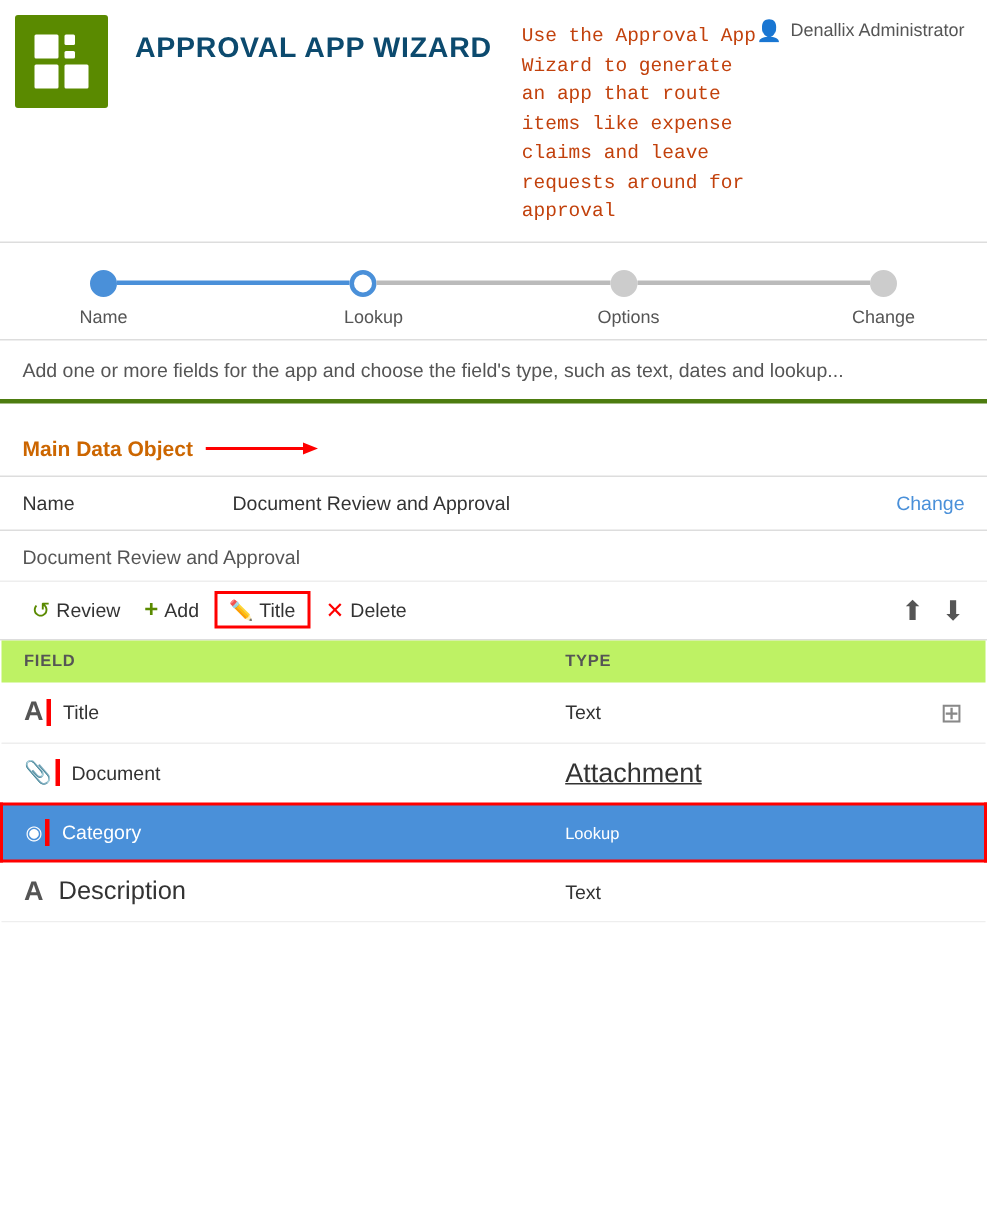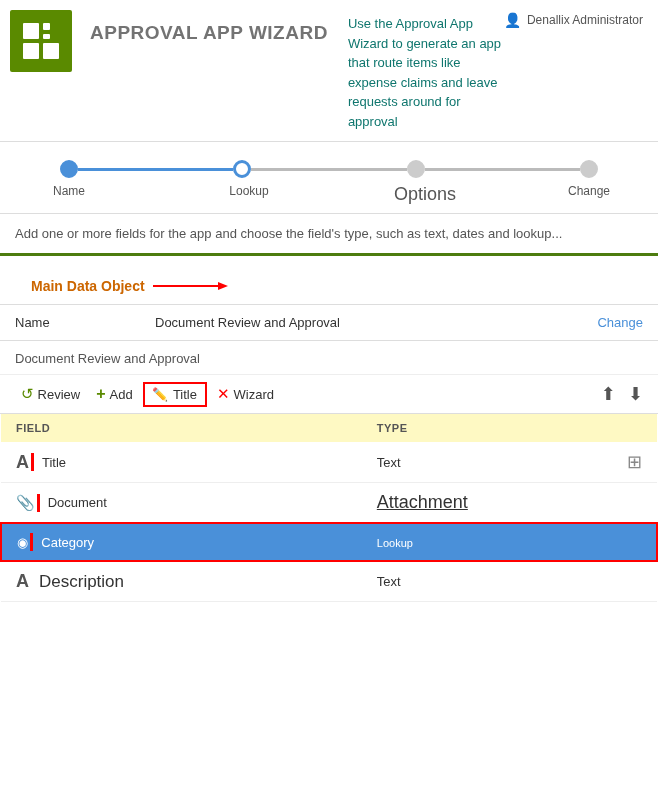--- a/index.html
+++ b/index.html
@@ -12,24 +12,24 @@
   <div style="width:62px;height:62px;background:#5a8a00;display:flex;align-items:center;justify-content:center;margin-right:18px;flex-shrink:0;border-radius:2px;">
     <svg width="40" height="40" viewBox="0 0 40 40">
       <rect x="2" y="2" width="16" height="16" fill="white" rx="1"></rect>
       <rect x="22" y="2" width="7" height="7" fill="white" rx="1"></rect>
       <rect x="22" y="13" width="7" height="5" fill="white" rx="1"></rect>
       <rect x="2" y="22" width="16" height="16" fill="white" rx="1"></rect>
       <rect x="22" y="22" width="16" height="16" fill="white" rx="1"></rect>
     </svg>
   </div>
   <div>
-    <div style="font-size:19px;font-weight:bold;color:#737373;letter-spacing:0.5px;margin-top:12px;">APPROVAL APP WIZARD</div>
+    <div style="font-size:19px;font-weight:bold;color:#0c4a6e;letter-spacing:0.5px;margin-top:12px;">APPROVAL APP WIZARD</div>
   </div>
   <div style="margin-left:20px;flex:1;padding-top:4px;">
-    <div style="font-size:13px;color:#0f766e;line-height:1.5;max-width:310px;">Use the Approval App Wizard to generate an app that route items like expense claims and leave requests around for approval</div>
+    <div style="font-size:13px;color:#c2410c;line-height:1.5;max-width:310px;font-family:Liberation Mono, monospace;">Use the Approval App Wizard to generate an app that route items like expense claims and leave requests around for approval</div>
   </div>
   <div style="margin-left:auto;display:flex;align-items:center;font-size:12px;color:#555;padding-top:2px;white-space:nowrap;">
     <span style="margin-right:5px;font-size:14px;">👤</span>
     <span>Denallix Administrator</span>
   </div>
 </div>
 
 <div style="padding:18px 60px 8px;border-bottom:1px solid #ddd;">
   <div style="display:flex;align-items:center;justify-content:space-between;margin-bottom:6px;">
 
@@ -43,30 +43,30 @@
 
     <div style="width:18px;height:18px;border-radius:50%;background:#ccc;border:2px solid #ccc;flex-shrink:0;"></div>
 
     <div style="flex:1;height:3px;background:#bbb;"></div>
 
     <div style="width:18px;height:18px;border-radius:50%;background:#ccc;border:2px solid #ccc;flex-shrink:0;"></div>
   </div>
   <div style="display:flex;justify-content:space-between;padding:0 0px;">
     <span style="font-size:12px;color:#555;text-align:center;width:50px;margin-left:-16px;">Name</span>
     <span style="font-size:12px;color:#555;text-align:center;width:50px;margin-left:10px;">Lookup</span>
-    <span style="font-size:18px;color:#555;text-align:center;width:50px;">Options</span>
+    <span style="font-size:12px;color:#555;text-align:center;width:50px;">Options</span>
     <span style="font-size:12px;color:#555;text-align:center;width:50px;margin-right:-16px;">Change</span>
   </div>
 </div>
 
 <div style="padding:12px 15px;color:#555;font-size:13px;border-bottom:3px solid #4d7c0f;">Add one or more fields for the app and choose the field's type, such as text, dates and lookup...</div>
 
 <div style="height:10px;"></div>
 
-<div style="padding:0 31px;">
+<div style="padding:0 15px;">
   <div style="display:flex;align-items:center;padding:12px 0 10px;">
     <span style="color:#cc6600;font-size:14px;font-weight:bold;">Main Data Object</span>
 
     <svg width="80" height="16" viewBox="0 0 80 16" style="margin-left:8px;">
       <line x1="0" y1="8" x2="65" y2="8" stroke="red" stroke-width="2"></line>
       <polygon points="65,4 75,8 65,12" fill="red"></polygon>
     </svg>
   </div>
 </div>
 
@@ -86,30 +86,30 @@
   <button style="display:flex;align-items:center;gap:4px;font-size:13px;color:#333;cursor:pointer;background:none;border:none;padding:4px 6px;">
     <span style="color:#5a8a00;font-size:16px;font-weight:bold;">+</span>
     <span>Add</span>
   </button>
   <button style="display:flex;align-items:center;gap:4px;font-size:13px;color:#333;cursor:pointer;background:none;border:2px solid red;padding:3px 8px;">
     <span style="font-size:13px;">✏️</span>
     <span>Title</span>
   </button>
   <button style="display:flex;align-items:center;gap:4px;font-size:13px;color:#333;cursor:pointer;background:none;border:none;padding:4px 6px;">
     <span style="color:red;font-size:15px;">✕</span>
-    <span>Wizard</span>
+    <span>Delete</span>
   </button>
   <div style="flex:1;"></div>
   <span style="font-size:18px;color:#555;cursor:pointer;margin-right:8px;" title="Upload">⬆</span>
   <span style="font-size:18px;color:#555;cursor:pointer;" title="Download">⬇</span>
 </div>
 
 <table style="width:100%;border-collapse:collapse;">
   <thead>
-    <tr style="background:#fef9c3;">
+    <tr style="background:#bef264;">
       <th style="padding:8px 15px;font-size:11px;font-weight:bold;color:#555;text-align:left;letter-spacing:0.5px;width:55%;">
         <span>FIELD</span>
       </th>
       <th style="padding:8px 15px;font-size:11px;font-weight:bold;color:#555;text-align:left;letter-spacing:0.5px;">
         <span>TYPE</span>
       </th>
     </tr>
   </thead>
   <tbody>
 

